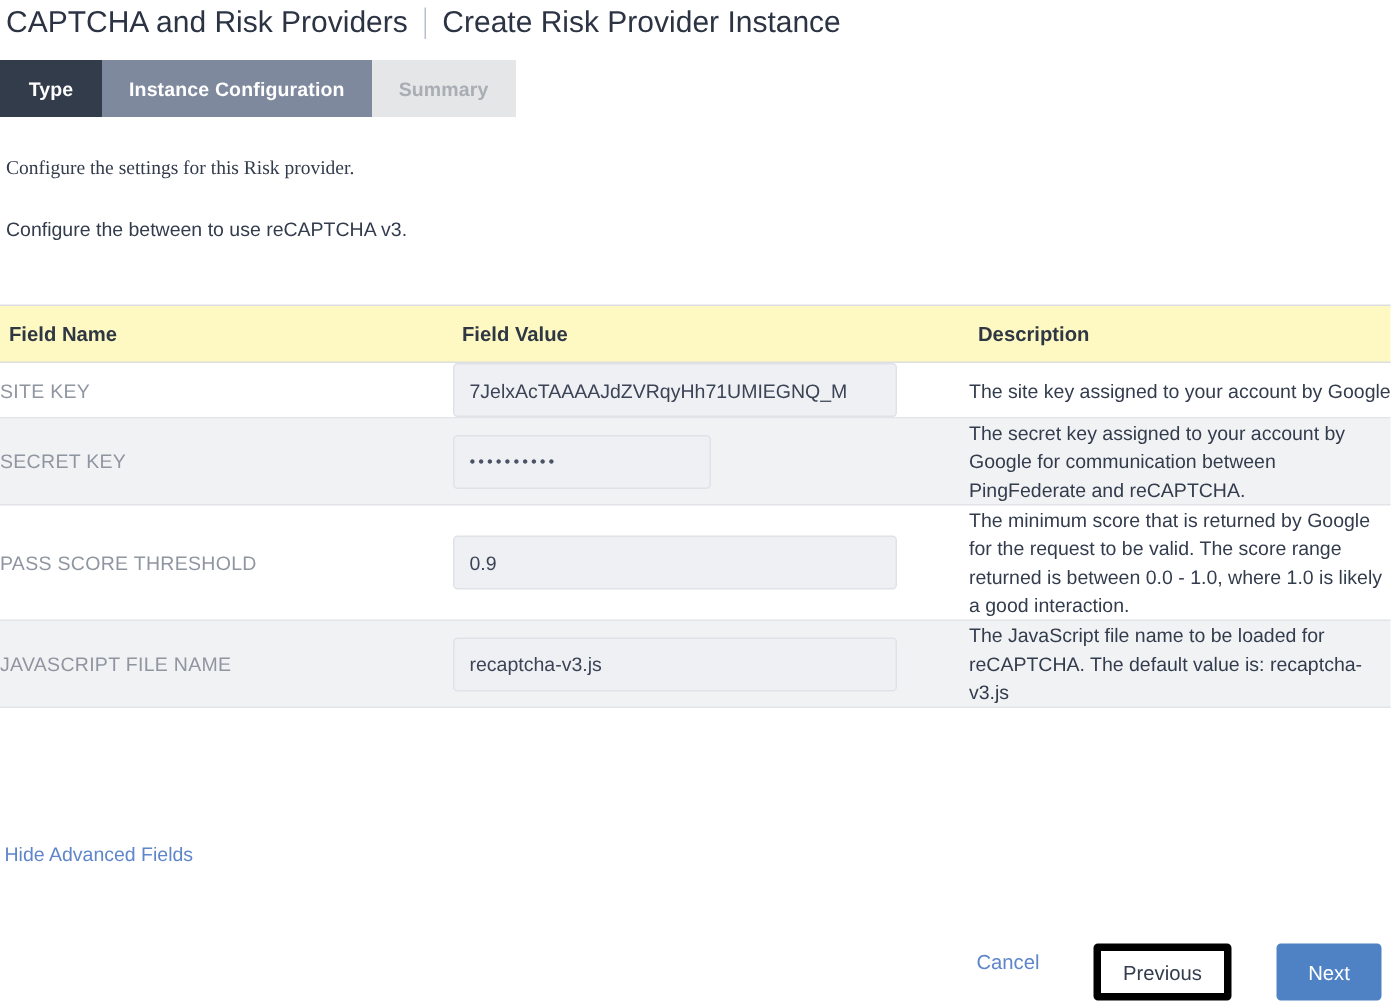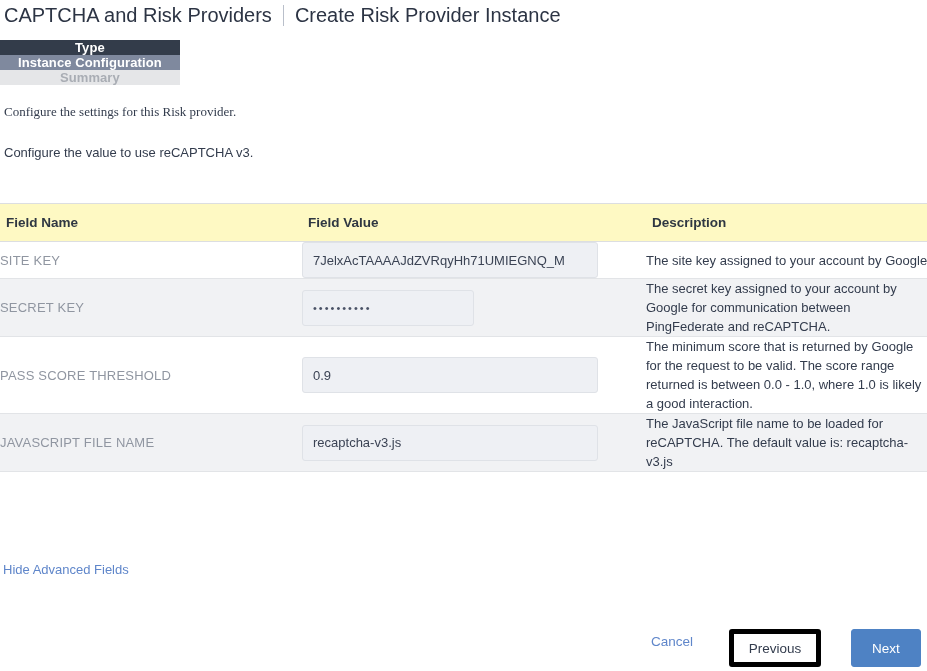--- a/index.html
+++ b/index.html
@@ -37,21 +37,20 @@
     margin: 0 11px;
   }
 
   
   .tabbar {
     position: absolute;
     left: 0;
     top: 40px;
     display: flex;
     height: 38px;
-    flex-direction: column;
   }
   .tab {
     height: 38px;
     display: flex;
     align-items: center;
     justify-content: center;
     font-size: 13px;
     font-weight: bold;
     padding: 0 18px;
     box-sizing: border-box;
@@ -231,21 +230,21 @@
   </div>
   <div class="tab active">
     <span>Instance Configuration</span>
   </div>
   <div class="tab disabled">
     <span>Summary</span>
   </div>
 </div>
 
 <div class="intro intro-1">Configure the settings for this Risk provider.</div>
-<div class="intro intro-2">Configure the value to use reCAPTCHA v3.</div>
+<div class="intro intro-2">Configure the between to use reCAPTCHA v3.</div>
 
 <table class="field-table">
   <thead>
     <tr>
       <th class="col-name">Field Name</th>
       <th class="col-value">Field Value</th>
       <th class="col-desc">Description</th>
     </tr>
   </thead>
   <tbody>

